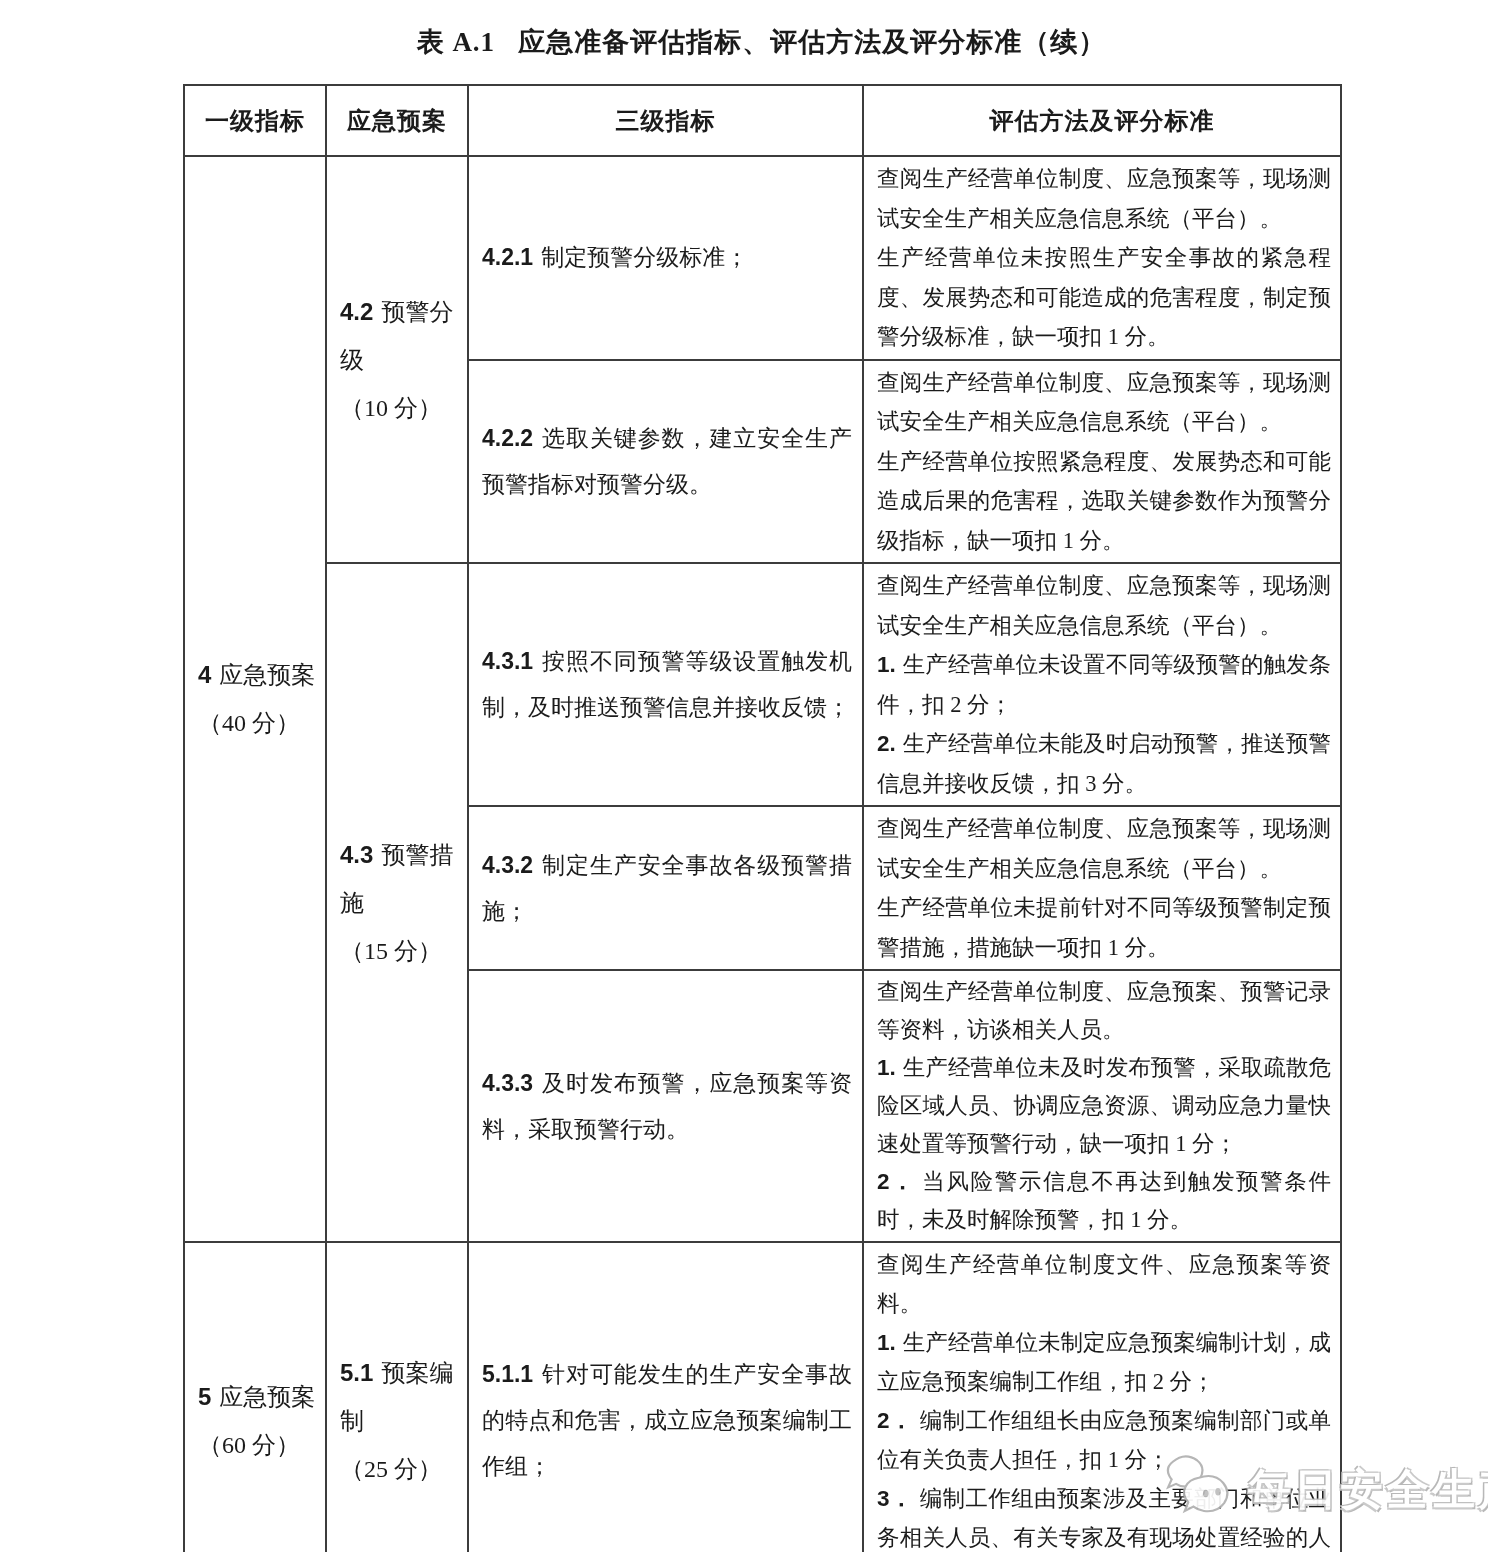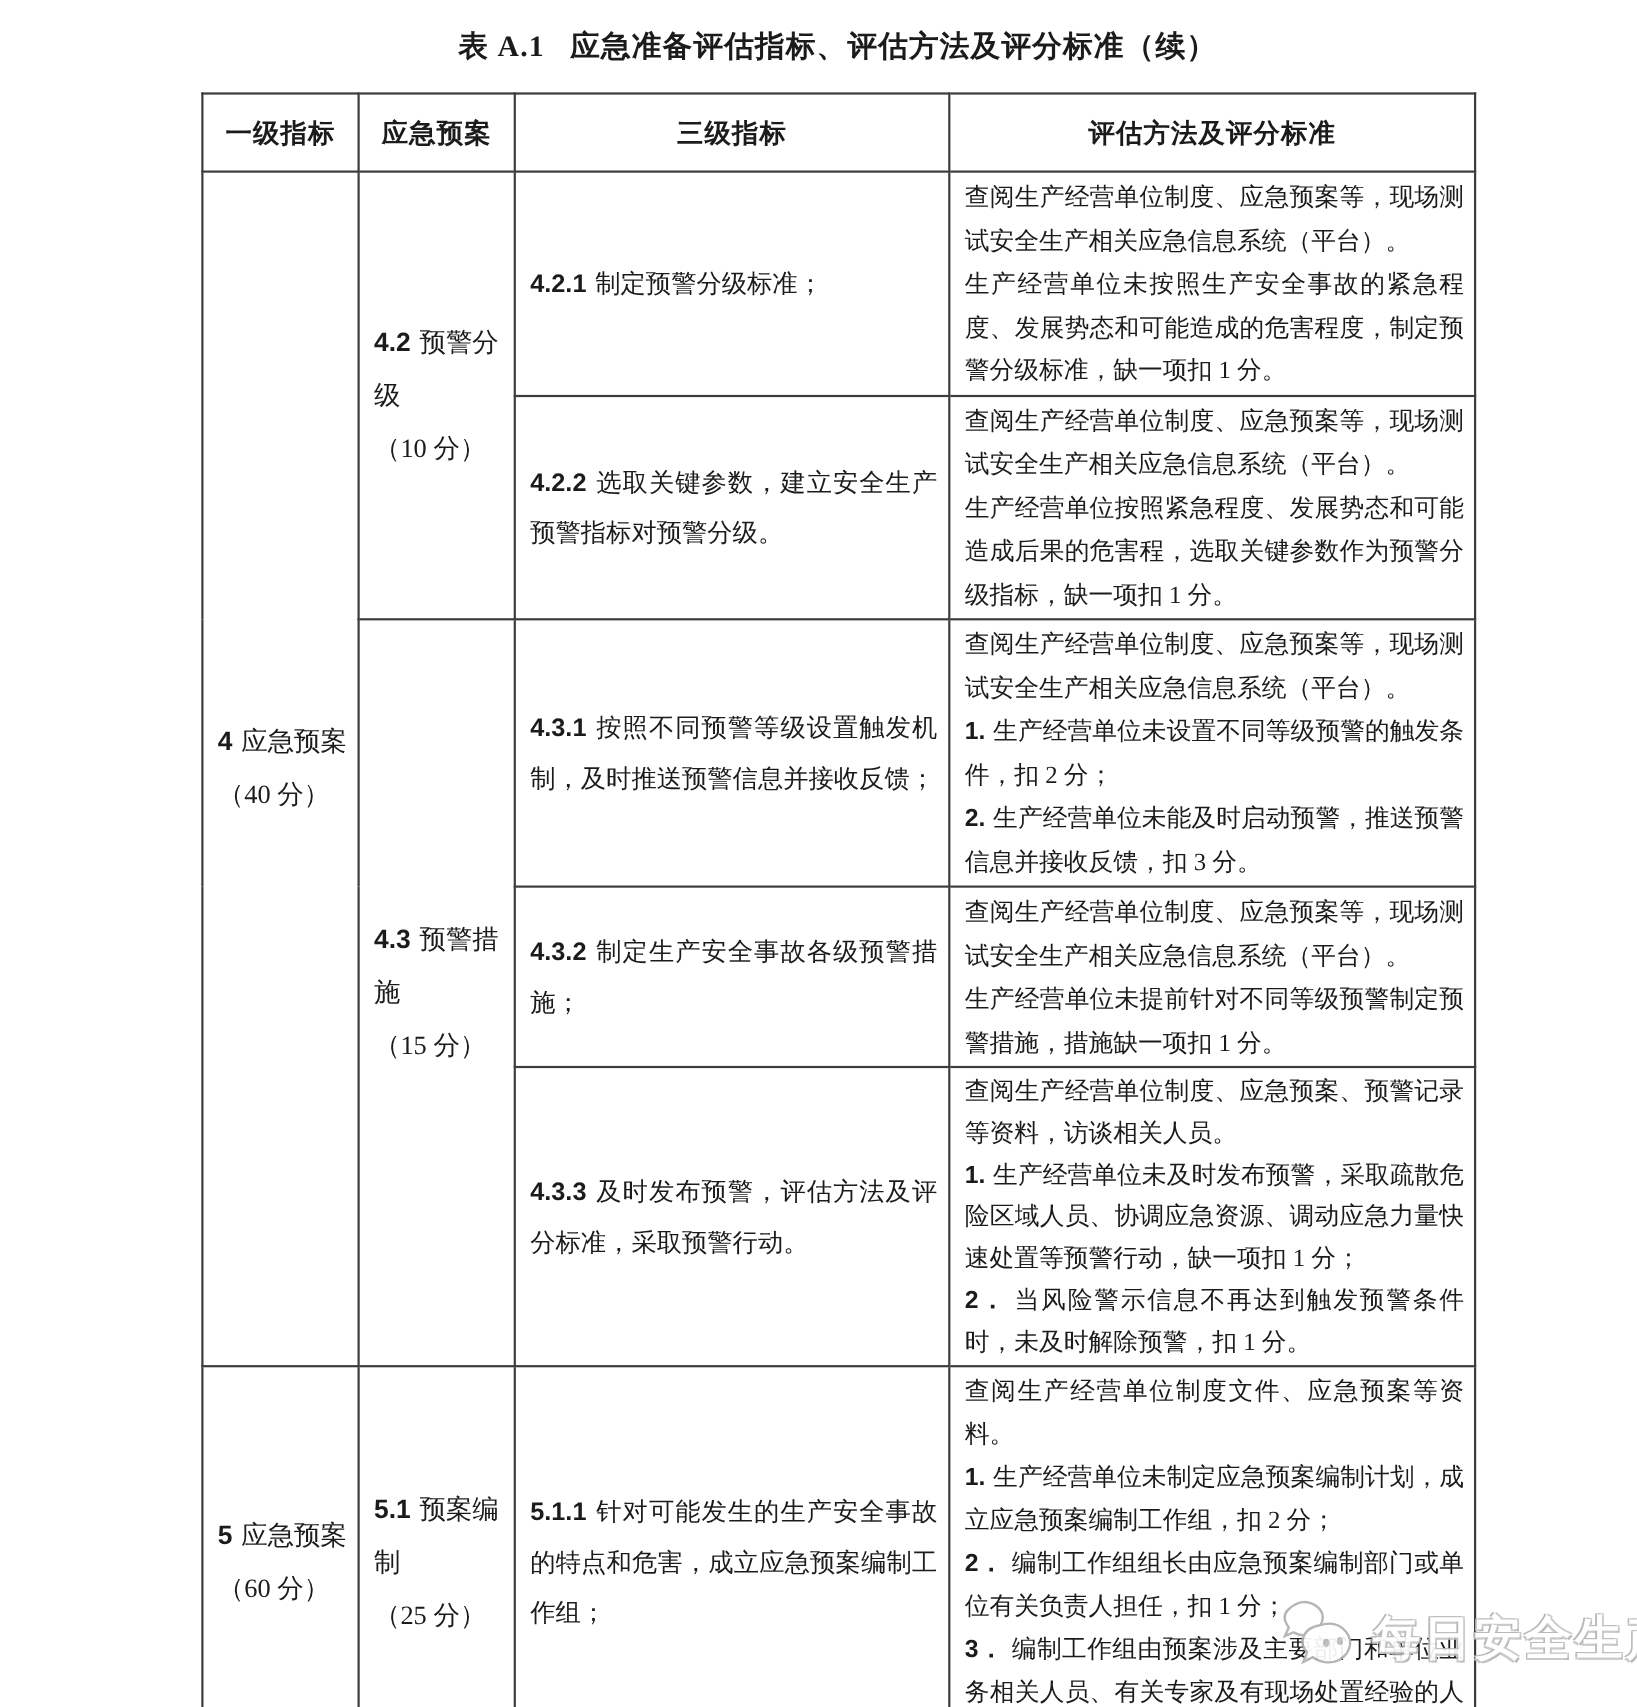--- a/index.html
+++ b/index.html
@@ -166,21 +166,21 @@
       <div><span class="num">4.3.2</span><span>制定生产安全事故各级预警措施；</span></div>
     </td>
     <td class="c4">
       <p><span>查阅生产经营单位制度、应急预案等，现场测试安全生产相关应急信息系统（平台）。</span></p>
       <p><span>生产经营单位未提前针对不同等级预警制定预警措施，措施缺一项扣 1 分。</span></p>
     </td>
   </tr>
 
   <tr style="height:268px">
     <td class="c3">
-      <div><span class="num">4.3.3</span><span>及时发布预警，评估方法及评分标准，采取预警行动。</span></div>
+      <div><span class="num">4.3.3</span><span>及时发布预警，应急预案等资料，采取预警行动。</span></div>
     </td>
     <td class="c4" style="line-height:38px">
       <p><span>查阅生产经营单位制度、应急预案、预警记录等资料，访谈相关人员。</span></p>
       <p><span class="lnum">1.</span><span>生产经营单位未及时发布预警，采取疏散危险区域人员、协调应急资源、调动应急力量快速处置等预警行动，缺一项扣 1 分；</span></p>
       <p><span class="lnum">2．</span><span>当风险警示信息不再达到触发预警条件时，未及时解除预警，扣 1 分。</span></p>
     </td>
   </tr>
 
   <tr style="height:315px">
     <td class="c1">

